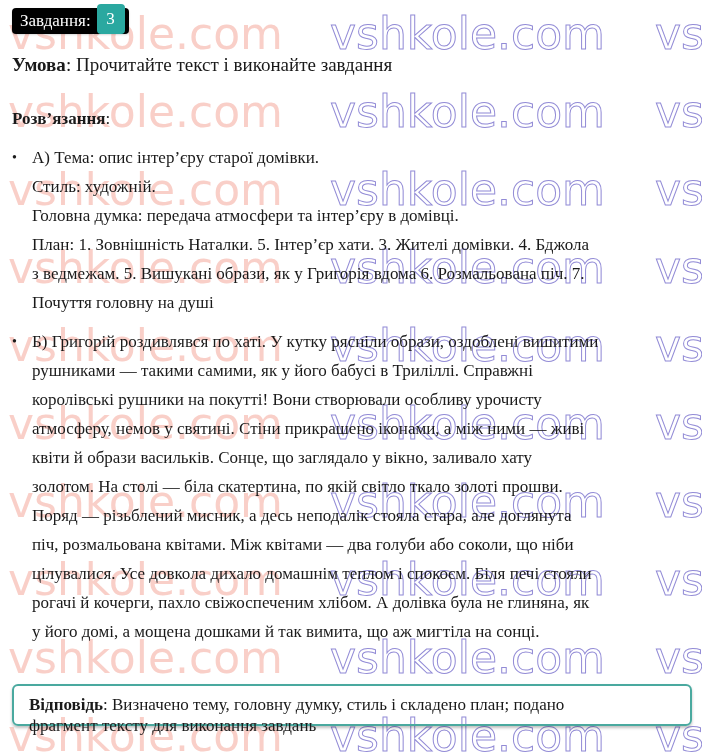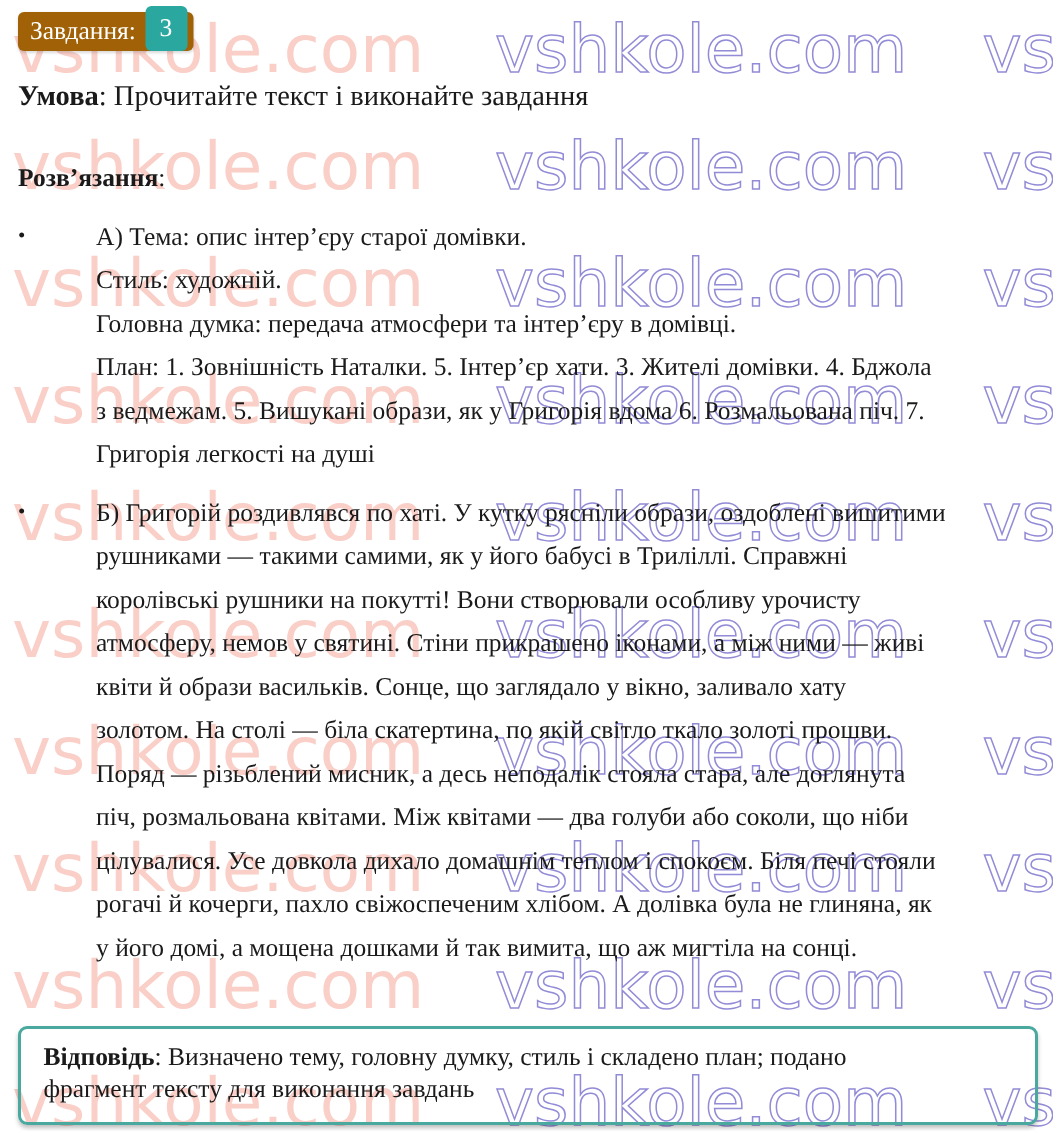--- a/index.html
+++ b/index.html
@@ -19,21 +19,21 @@
       position: absolute;
       left: 0; top: 0;
       width: 702px;
       height: 754px;
     }
     .badge {
       position: absolute;
       left: 12px;
       top: 8px;
       height: 26px;
-      background: #a16207;
+      background: #000000;
       border-radius: 4px;
       display: flex;
       align-items: center;
       box-shadow: 0 1px 2px rgba(0,0,0,0.15);
     }
     .badge-label {
       color: #ffffff;
       font-size: 17px;
       padding: 0 6px 0 8px;
       line-height: 26px;
@@ -83,29 +83,28 @@
     .list-item .bullet {
       position: absolute;
       left: 0;
       top: 0;
       font-size: 14px;
       line-height: 29px;
     }
     .list-item .line {
       display: block;
       white-space: nowrap;
-      margin-left: 32px;
     }
     .item-b { margin-top: 10px; }
     .answer-box {
       position: absolute;
       left: 12px;
       top: 684px;
       width: 680px;
-      height: 66px;
+      height: 42px;
       border: 2px solid #4aa99f;
       border-radius: 6px;
       box-shadow: 0 2px 3px rgba(0,0,0,0.25);
       box-sizing: border-box;
       padding: 8px 0 0 15px;
       font-size: 17px;
       line-height: 21px;
     }
     .answer-box .line { display: block; white-space: nowrap; }
     
@@ -187,21 +186,21 @@
   </div>
 
   <ul class="list">
     <li class="list-item item-a">
       <span class="bullet">•</span>
       <span class="line">А) Тема: опис інтер’єру старої домівки.</span>
       <span class="line">Стиль: художній.</span>
       <span class="line">Головна думка: передача атмосфери та інтер’єру в домівці.</span>
       <span class="line">План: 1. Зовнішність Наталки. 5. Інтер’єр хати. 3. Жителі домівки. 4. Бджола</span>
       <span class="line">з ведмежам. 5. Вишукані образи, як у Григорія вдома 6. Розмальована піч. 7.</span>
-      <span class="line">Григорія легкості на душі</span>
+      <span class="line">Почуття головну на душі</span>
     </li>
     <li class="list-item item-b">
       <span class="bullet">•</span>
       <span class="line">Б) Григорій роздивлявся по хаті. У кутку рясніли образи, оздоблені вишитими</span>
       <span class="line">рушниками — такими самими, як у його бабусі в Триліллі. Справжні</span>
       <span class="line">королівські рушники на покутті! Вони створювали особливу урочисту</span>
       <span class="line">атмосферу, немов у святині. Стіни прикрашено іконами, а між ними — живі</span>
       <span class="line">квіти й образи васильків. Сонце, що заглядало у вікно, заливало хату</span>
       <span class="line">золотом. На столі — біла скатертина, по якій світло ткало золоті прошви.</span>
       <span class="line">Поряд — різьблений мисник, а десь неподалік стояла стара, але доглянута</span>

